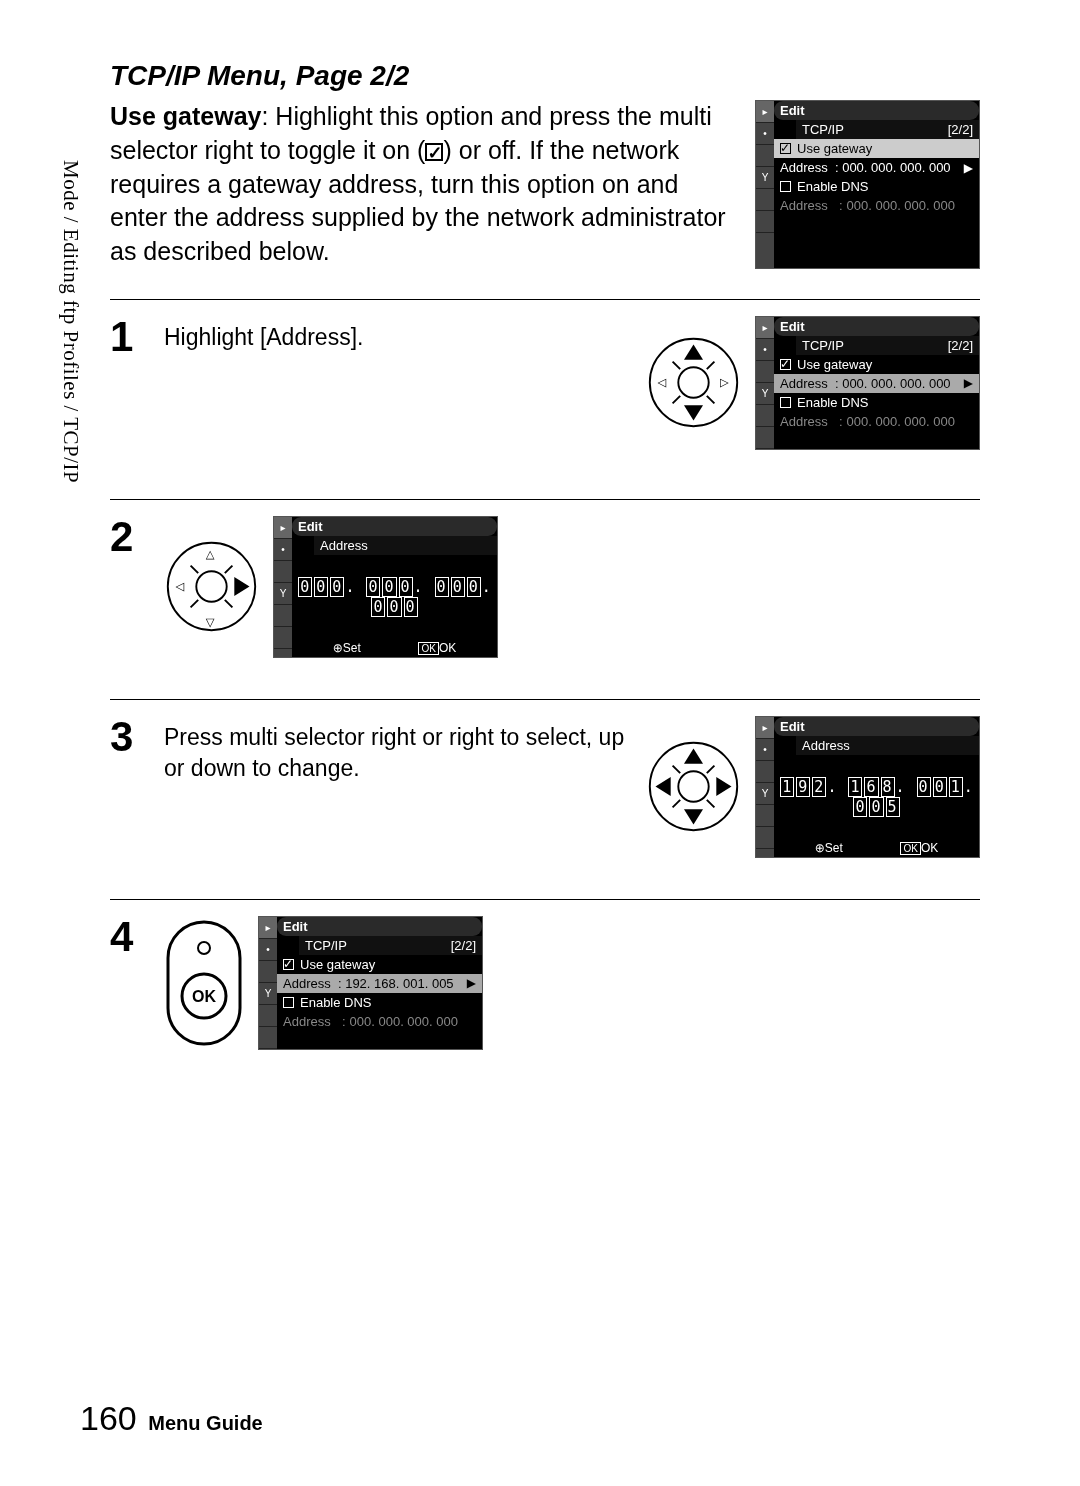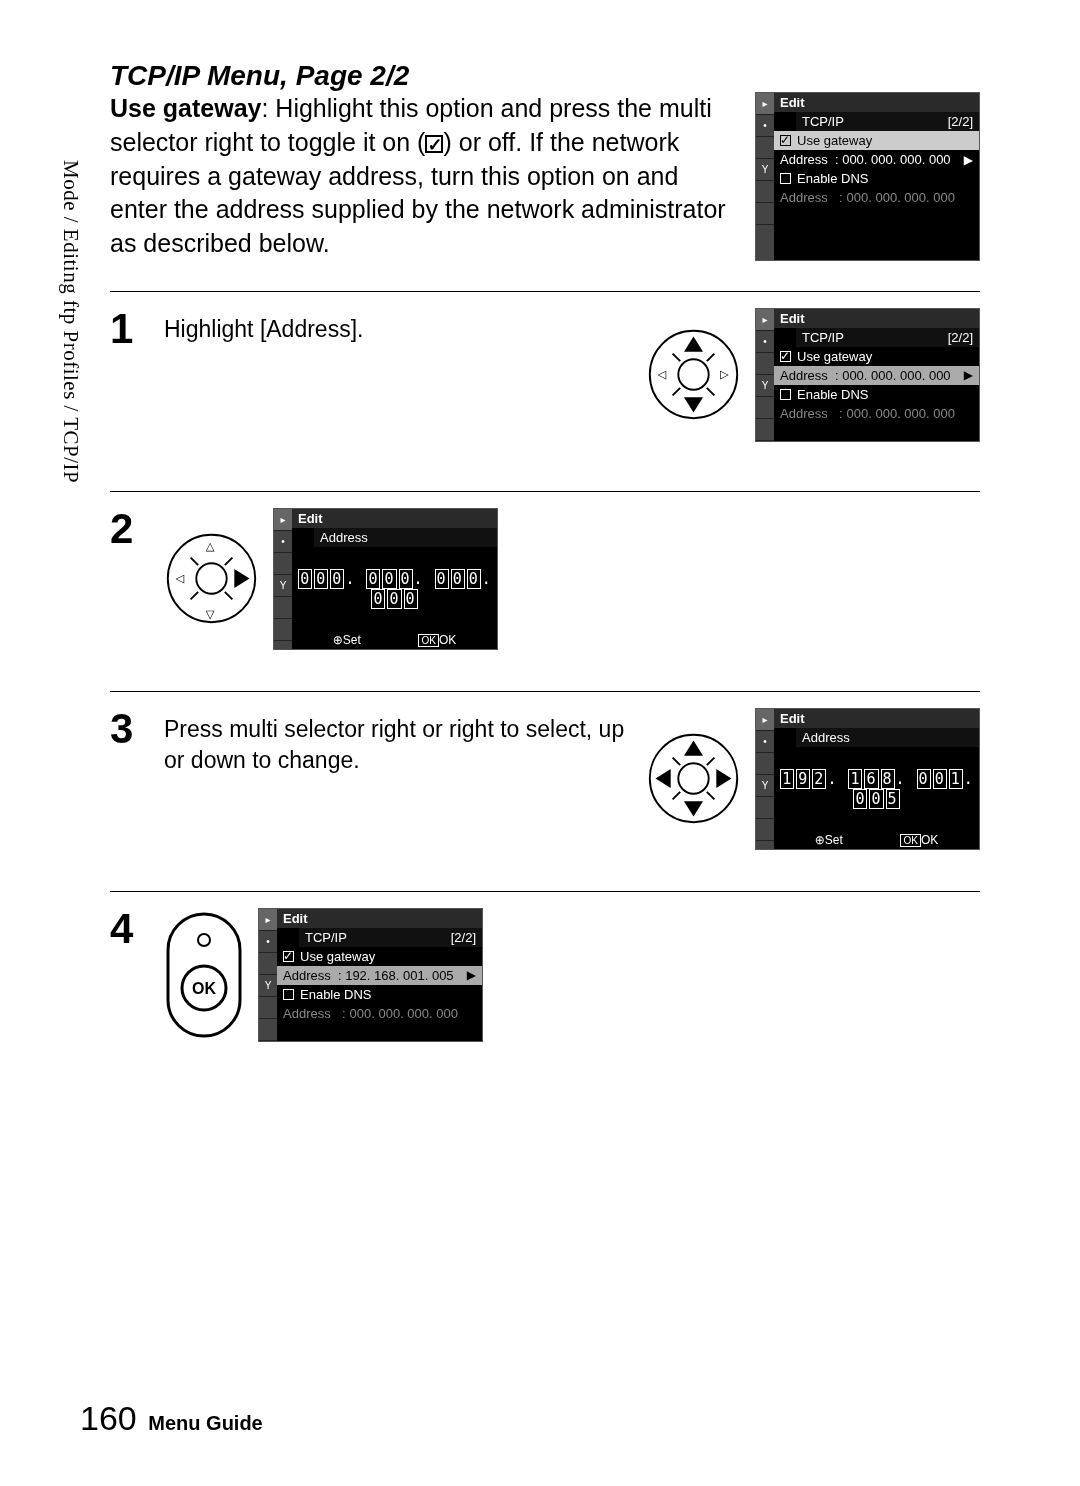--- a/index.html
+++ b/index.html
@@ -22,20 +22,21 @@
     font-family: "Times New Roman", serif;
   }
   .content {
     margin-left: 30px;
     width: 870px;
   }
   .section-title {
     font-size: 28px;
     font-weight: bold;
     font-style: italic;
+    margin-bottom: 8px;
   }
   .intro {
     display: flex;
     gap: 20px;
     margin-bottom: 30px;
   }
   .intro-text {
     font-size: 25px;
     line-height: 1.35;
     flex: 1;
@@ -53,21 +54,21 @@
   .screen-tabs {
     width: 18px;
     background: #444;
     display: flex;
     flex-direction: column;
   }
   .tab { height: 22px; border-bottom: 1px solid #222; display:flex; align-items:center; justify-content:center; font-size:10px;}
   .tab.active { background: #666; }
   .screen-body { flex: 1; }
   .screen-row { padding: 2px 6px; display: flex; align-items: center; gap: 4px; }
-  .screen-row.hdr { background: #2a2a2a; font-weight: bold; font-size:13px;}
+  .screen-row.hdr { background: #2a2a2a; font-weight: bold; font-size:13px;border-radius:9px;}
   .screen-row.sub { background: #111; font-size:13px; justify-content: space-between; margin-left: 22px;}
   .screen-row.hl { background: #ccc; color: #000; font-size:13px; }
   .screen-row.hl2 { background: #aaa; color: #000; font-size:13px; justify-content: space-between;}
   .screen-row.dim { color: #888; font-size:13px;}
   .screen-row.normal { background:#000; font-size:13px;}
   .chk { display:inline-block; width:11px; height:11px; border:1px solid currentColor; position:relative; margin-right:2px;}
   .chk.on::after { content:"✓"; position:absolute; top:-3px; left:-1px; font-size:12px; }
   .arrow-r { font-size:12px; }
   .steps { margin-top: 10px; }
   .step {

